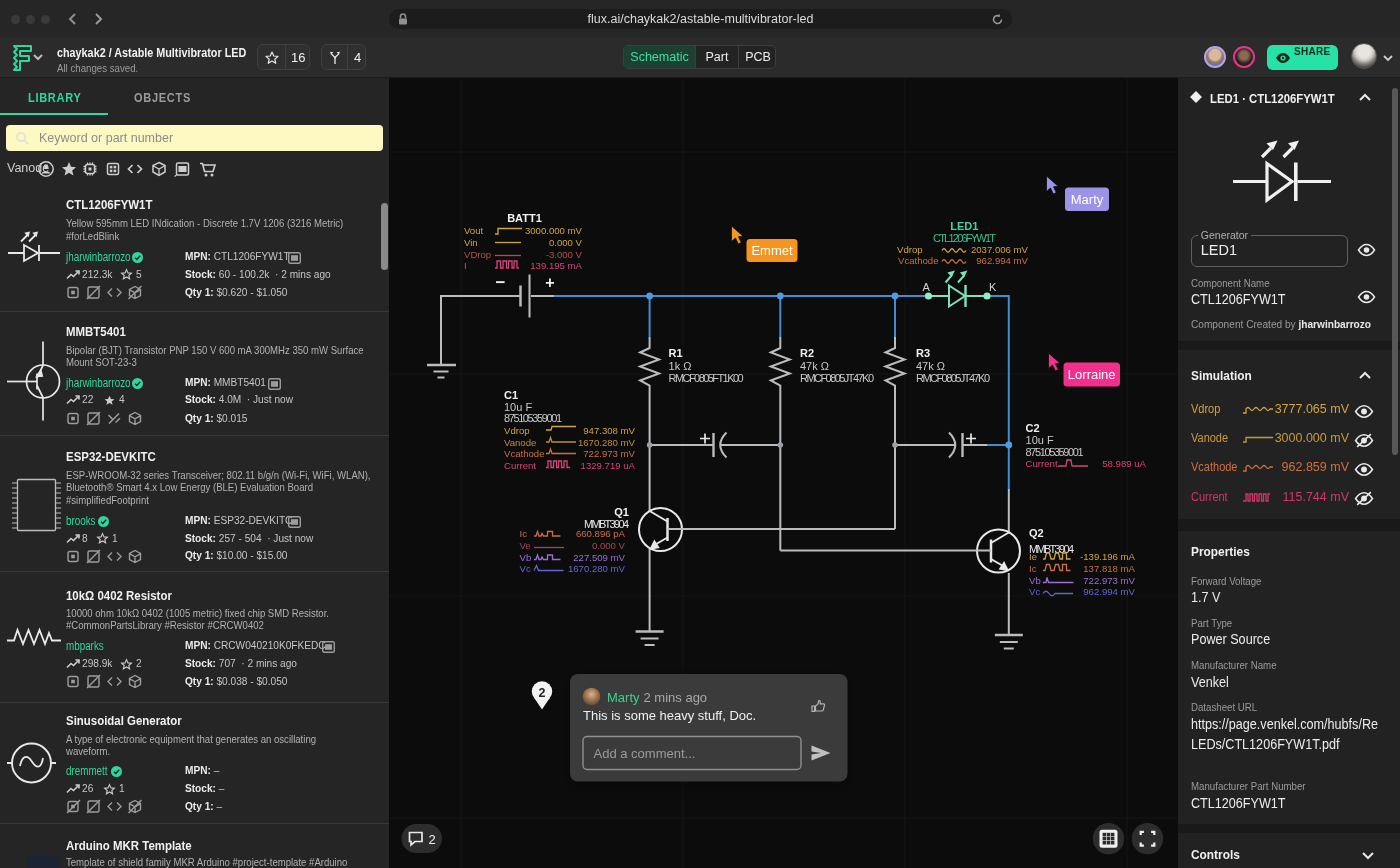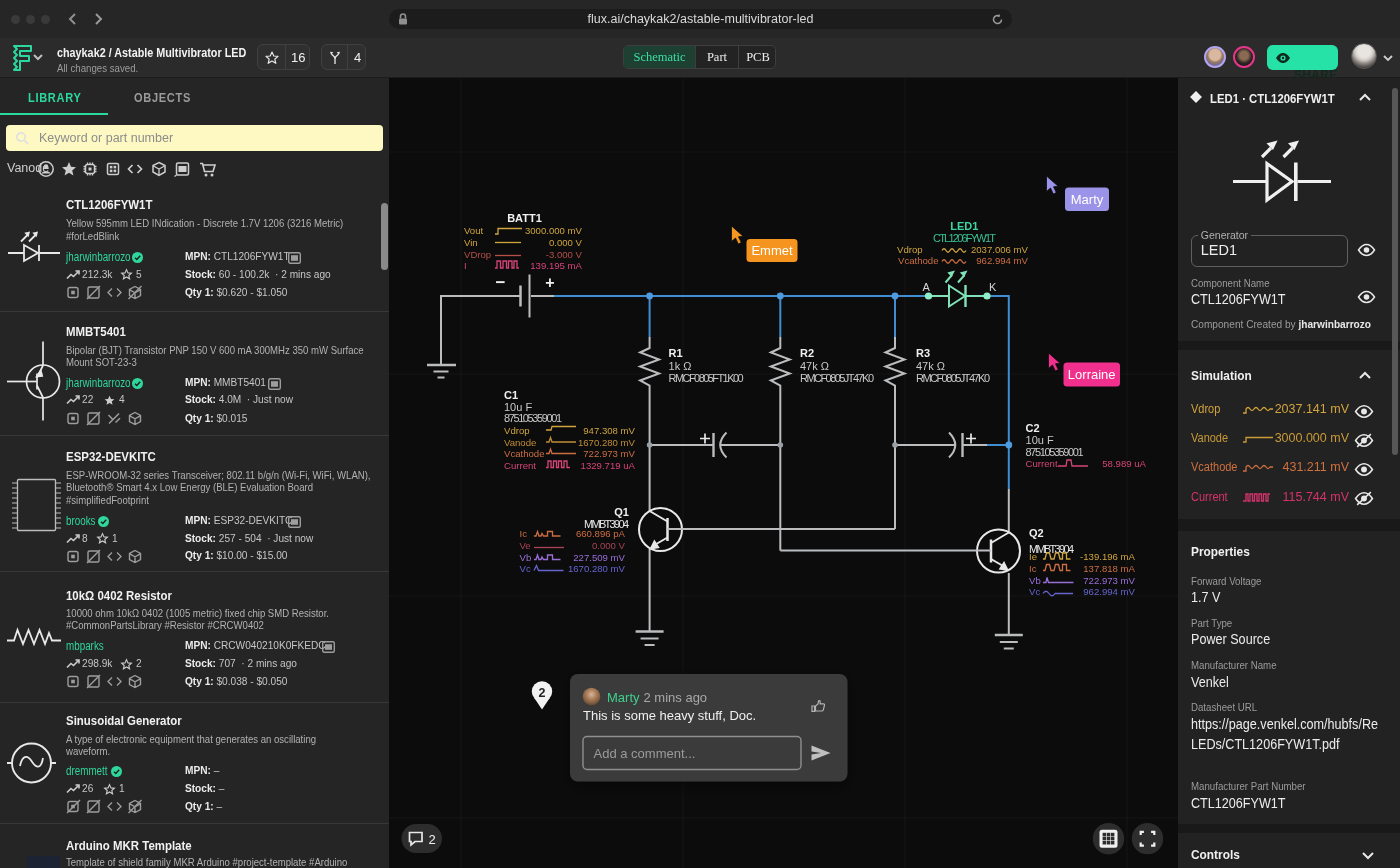--- a/index.html
+++ b/index.html
@@ -21,31 +21,31 @@
     border-bottom:1px solid #1c1c1c; }
   #proj-title { position:absolute; left:57px; top:7px; font-size:13.5px; font-weight:bold; color:#f2f2f2;
     transform:scaleX(0.80); transform-origin:0 0; white-space:nowrap; }
   #proj-sub { position:absolute; left:57px; top:23.5px; font-size:11px; color:#9b9b9b;
     transform:scaleX(0.88); transform-origin:0 0; }
   .hbtn { position:absolute; top:6px; height:26px; background:#2f2f2f; border:1px solid #404040;
     border-radius:6px; color:#e8e8e8; }
   .hbtn .num { position:absolute; top:5px; font-size:13px; color:#f0f0f0; }
   .hbtn .div { position:absolute; top:0; bottom:0; width:1px; background:#404040; }
   #tabs { position:absolute; left:623px; top:7px; width:153px; height:24px; background:#232323;
-    border:1px solid #3e3e3e; border-radius:5px;font-family:Liberation Serif, serif; }
+    border:1px solid #3e3e3e; border-radius:5px; }
   #tab-schem { position:absolute; left:0px; top:0px; width:71px; height:22px; background:#1d4033;
     border-radius:4px 0 0 4px; color:#3ede9f; font-size:12.5px; text-align:center; line-height:22px; }
   #tab-code { position:absolute; left:71px; top:0; width:43px; height:22px; color:#ececec;
     font-size:12.5px; text-align:center; line-height:22px; border-left:1px solid #3e3e3e; }
   #tab-pcb { position:absolute; left:114px; top:0; width:39px; height:22px; color:#ececec;
     font-size:12.5px; text-align:center; line-height:22px; border-left:1px solid #3e3e3e; }
   .avatar { position:absolute; border-radius:50%; }
   #sharebtn { position:absolute; left:1267px; top:7px; width:71px; height:25px; background:#27e2a6;
     border-radius:6px; }
-  #sharebtn span { position:absolute; left:27px; top:23px; font-size:12px; font-weight:bold;
+  #sharebtn span { position:absolute; left:27px; top:1px; font-size:10px; font-weight:bold;
     color:#11291e; letter-spacing:.3px; }
 
   
   #leftside { position:absolute; left:0; top:78px; width:389px; height:790px; background:#252525; }
   #lib-tab { position:absolute; left:28px; top:12px; font-size:13px; font-weight:bold;
     letter-spacing:0.8px; color:#2bd9a0; transform:scaleX(0.85); transform-origin:0 0; }
   #obj-tab { position:absolute; left:134px; top:12px; font-size:13px; font-weight:bold;
     letter-spacing:0.8px; color:#9b9b9b; transform:scaleX(0.85); transform-origin:0 0; }
   #lib-under { position:absolute; left:0; top:35px; width:108px; height:2px; background:#2bd9a0; }
   #searchbox { position:absolute; left:6px; top:46.5px; width:377px; height:26.5px; background:#fef9c3;
@@ -718,40 +718,40 @@
     <div class="rlabel" style="top:240px; font-size:11.5px;">Component Created by <b style="color:#e8e8e8;">jharwinbarrozo</b></div>
 
     <div class="rhead" style="top:290px;">Simulation</div>
     <svg class="abs" style="left:180px; top:293px;" width="14" height="9" viewBox="0 0 14 9">
       <path d="M2 7 L7 2 L12 7" stroke="#e8e8e8" stroke-width="2" fill="none"></path>
     </svg>
     <div class="simlabel" style="top:324px; color:#d2a43c;">Vdrop</div>
     <svg class="abs" style="left:64px; top:325px;" width="32" height="12" viewBox="0 0 32 12">
       <path d="M1 10 h3 v-4 q2,-3 4,0 q2,3 4,0 q2,-3 4,0 q2,3 4,0 q2,-3 4,0 q2,3 4,0 h3" stroke="#d2a43c" stroke-width="1.3" fill="none"></path>
     </svg>
-    <div class="simval" style="left:71px; top:324px; width:100px; color:#d2a43c;">2037.141 mV</div>
+    <div class="simval" style="left:71px; top:324px; width:100px; color:#d2a43c;">3777.065 mV</div>
     <svg class="abs" style="left:176px; top:325.5px;" width="20" height="15" viewBox="0 0 19 14">
       <path d="M1.5 7 C4.5 2.5 7 1.5 9.5 1.5 C12 1.5 14.5 2.5 17.5 7 C14.5 11.5 12 12.5 9.5 12.5 C7 12.5 4.5 11.5 1.5 7 Z" stroke="#e8e8e8" stroke-width="1.5" fill="none"></path>
       <circle cx="9.5" cy="7" r="2.8" fill="#e8e8e8"></circle>
     </svg>
     <div class="simlabel" style="top:353px; color:#c99a36;">Vanode</div>
     <svg class="abs" style="left:64px; top:354px;" width="32" height="12" viewBox="0 0 32 12">
       <path d="M1 10 h3 v-4.5 h27" stroke="#c99a36" stroke-width="1.3" fill="none"></path>
     </svg>
     <div class="simval" style="left:71px; top:353px; width:100px; color:#c99a36;">3000.000 mV</div>
     <svg class="abs" style="left:176px; top:354.5px;" width="20" height="15" viewBox="0 0 19 14">
       <path d="M1.5 7 C4.5 2.5 7 1.5 9.5 1.5 C12 1.5 14.5 2.5 17.5 7 C14.5 11.5 12 12.5 9.5 12.5 C7 12.5 4.5 11.5 1.5 7 Z" stroke="#e8e8e8" stroke-width="1.5" fill="none"></path>
       <circle cx="9.5" cy="7" r="2.8" fill="#e8e8e8"></circle>
       <path d="M3 13 L16 1" stroke="#e8e8e8" stroke-width="1.5"></path>
     </svg>
     <div class="simlabel" style="top:382px; color:#d0703f;">Vcathode</div>
     <svg class="abs" style="left:64px; top:383px;" width="32" height="12" viewBox="0 0 32 12">
       <path d="M1 10 h3 v-4 q2,-3 4,0 q2,3 4,0 q2,-3 4,0 q2,3 4,0 q2,-3 4,0 q2,3 4,0 h3" stroke="#d0703f" stroke-width="1.3" fill="none"></path>
     </svg>
-    <div class="simval" style="left:71px; top:382px; width:100px; color:#d0703f;">431.211 mV</div>
+    <div class="simval" style="left:71px; top:382px; width:100px; color:#d0703f;">962.859 mV</div>
     <svg class="abs" style="left:176px; top:383.5px;" width="20" height="15" viewBox="0 0 19 14">
       <path d="M1.5 7 C4.5 2.5 7 1.5 9.5 1.5 C12 1.5 14.5 2.5 17.5 7 C14.5 11.5 12 12.5 9.5 12.5 C7 12.5 4.5 11.5 1.5 7 Z" stroke="#e8e8e8" stroke-width="1.5" fill="none"></path>
       <circle cx="9.5" cy="7" r="2.8" fill="#e8e8e8"></circle>
     </svg>
     <div class="simlabel" style="top:411.5px; color:#d6336c;">Current</div>
     <svg class="abs" style="left:64px; top:412.5px;" width="34" height="12" viewBox="0 0 34 12">
       <path d="M1 10 h3 v-7 h2 v7 h2 v-7 h2.5 v7 h2 v-7 h2.5 v7 h2 v-7 h2.5 v7 h2 v-7 h2.5 v7 h2 v-7 h2" stroke="#d6336c" stroke-width="1.3" fill="none"></path>
     </svg>
     <div class="simval" style="left:71px; top:411.5px; width:100px; color:#d6336c;">115.744 mV</div>
     <svg class="abs" style="left:176px; top:412.5px;" width="20" height="15" viewBox="0 0 19 14">

